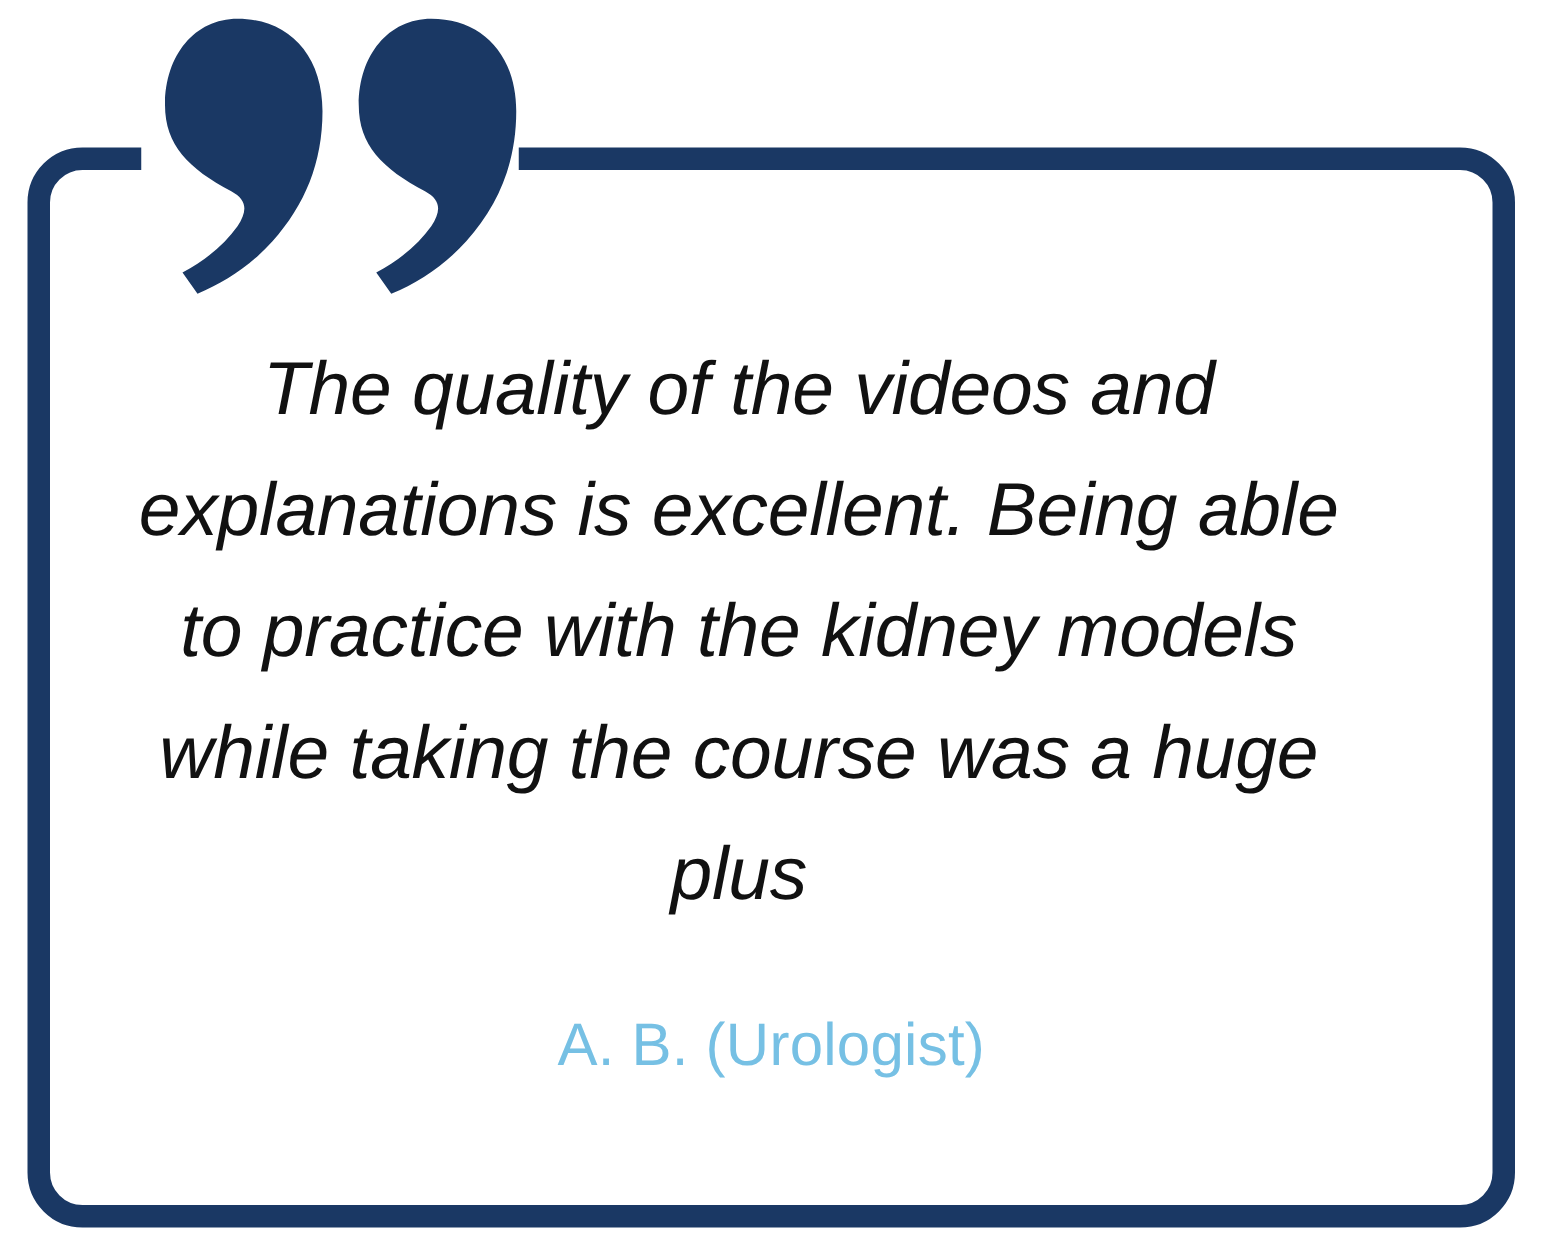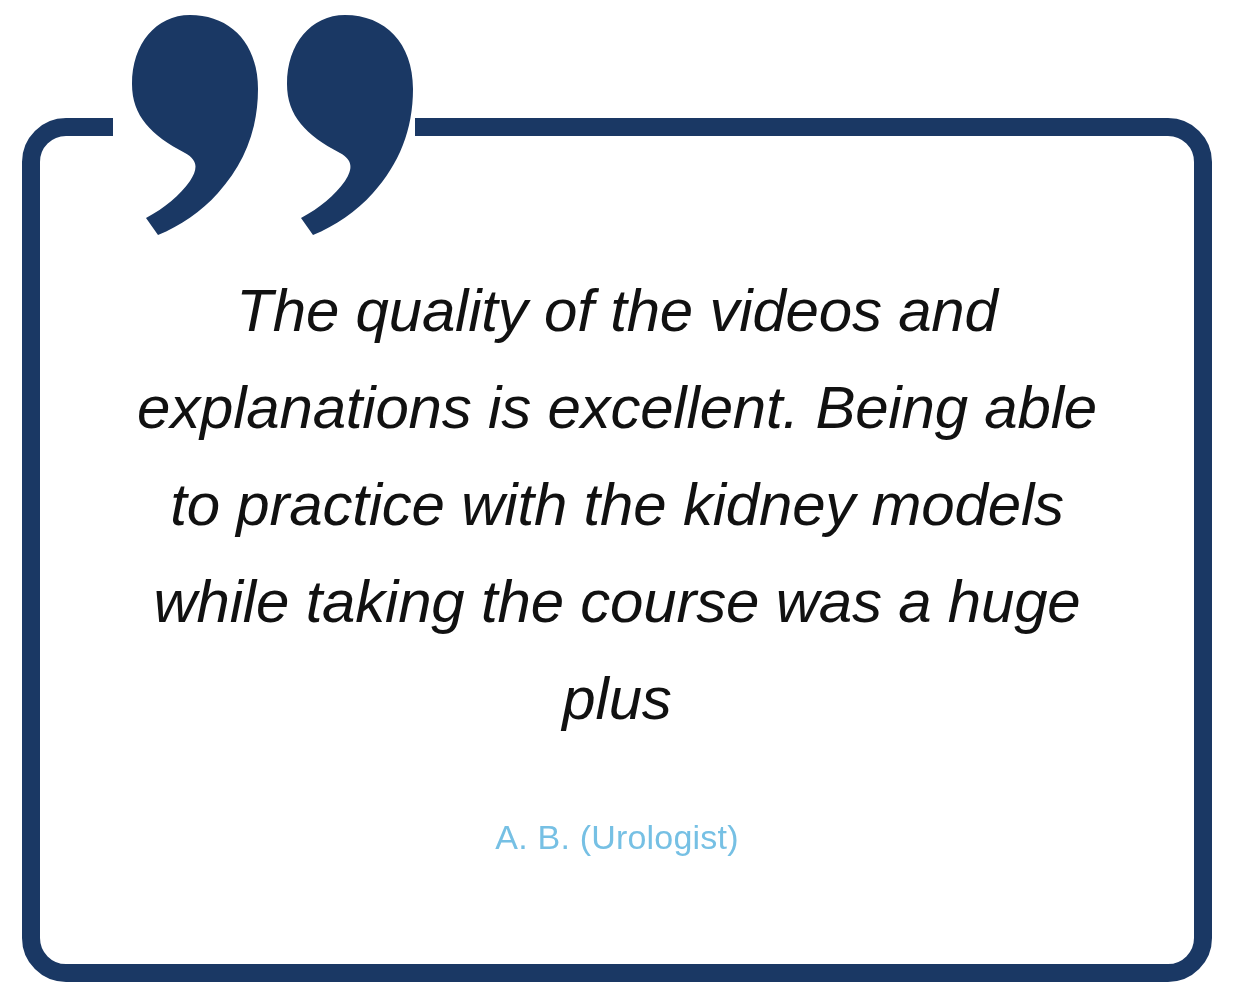--- a/index.html
+++ b/index.html
@@ -59,21 +59,20 @@
 
   
   .card-content {
     position: absolute;
     left: 22px;
     top: 136px;
     width: 1190px;
     height: 846px;
     display: flex;
     flex-direction: column;
-    align-items: center;
     justify-content: flex-start;
     box-sizing: border-box;
     padding: 0 64px;
   }
 
   .quote-text {
     margin: 0;
     padding-top: 126px;
     font-style: italic;
     font-weight: 400;
@@ -83,21 +82,21 @@
     text-align: center;
     letter-spacing: -0.2px;
     max-width: 1010px;
   }
 
   .attribution {
     margin: 0;
     padding-top: 60px;
     font-style: normal;
     font-weight: 400;
-    font-size: 34px;
+    font-size: 48px;
     line-height: 60px;
     color: #76c0e4;
     text-align: center;
     letter-spacing: 0.2px;
   }
 </style>
 </head>
 <body>
 
 <div class="testimonial-card">

